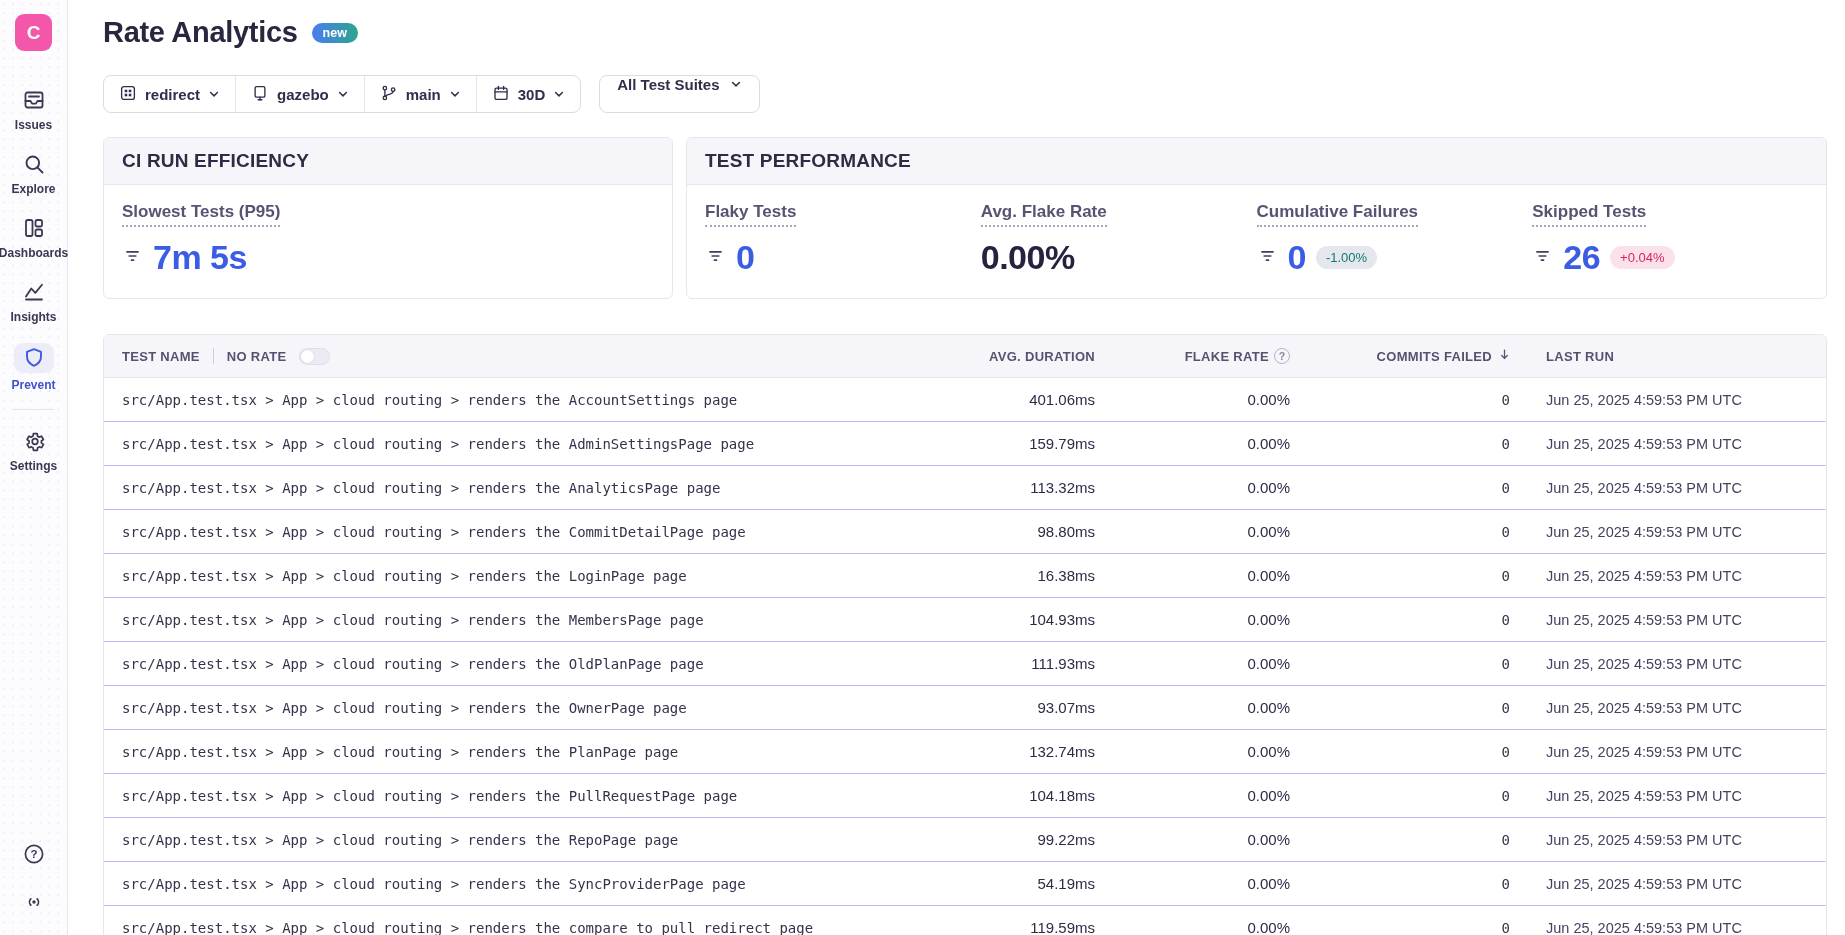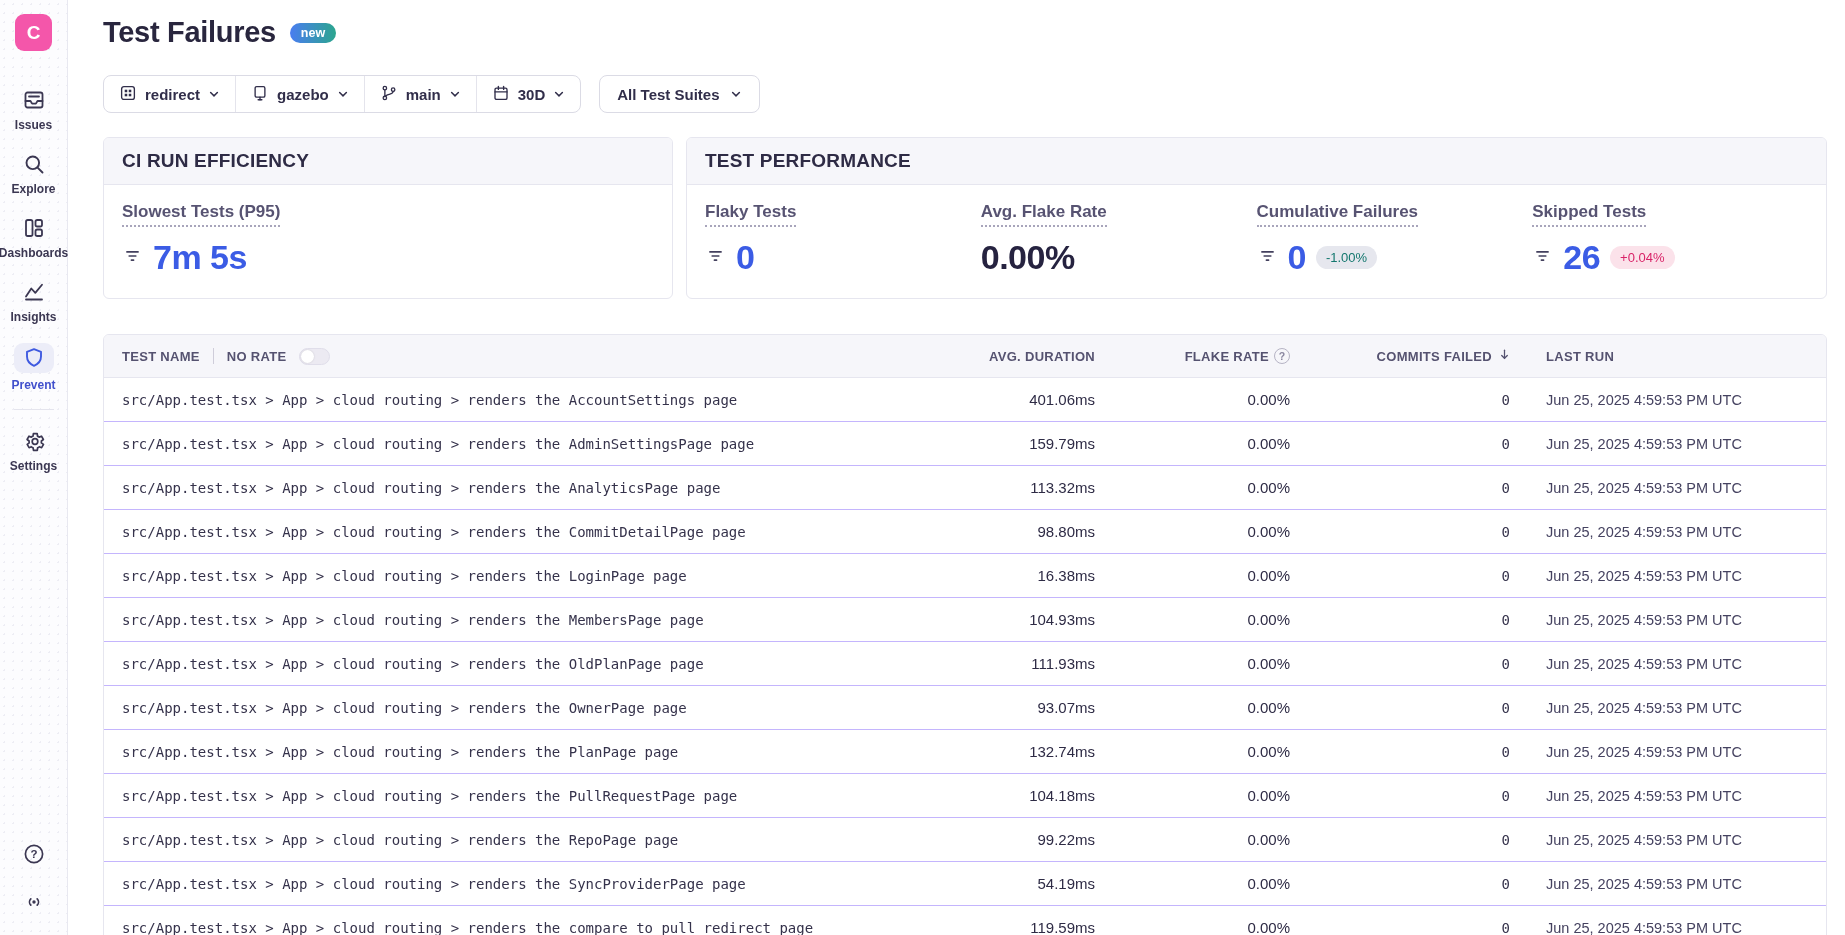--- a/index.html
+++ b/index.html
@@ -57,21 +57,21 @@
     background:#fff; height:38px; overflow:hidden;
   }
   .fseg {
     display:flex; align-items:center; gap:8px; padding:0 15px;
     border-right:1px solid #e4e4ec; cursor:pointer; font-size:15px; font-weight:700; color:#312e4a;
   }
   .fseg:last-child { border-right:none; }
   .fseg svg { width:18px; height:18px; stroke:#312e4a; }
   .fseg .chev svg { width:12px; height:12px; }
   .btn-suites {
-    display:flex; align-items:center; gap:10px; border:1px solid #dbdbe5; border-radius:8px;
+    display:flex; gap:10px; border:1px solid #dbdbe5; border-radius:8px;
     background:#fff; height:38px; padding:0 17px; cursor:pointer;
     font-size:15px; font-weight:700; color:#312e4a;
   }
   .btn-suites .chev svg { width:12px; height:12px; stroke:#312e4a; }
 
   
   .panels { display:flex; gap:13px; margin-bottom:35px; }
   .panel { border:1px solid #e6e6ef; border-radius:6px; overflow:hidden; background:#fff; }
   .panel-ci { width:570px; flex:none; }
   .panel-perf { flex:1; }
@@ -210,21 +210,21 @@
             <path d="M15.2 8.8a4.6 4.6 0 0 1 0 6.4"></path>
         </svg>
       </span>
     </div>
   </div>
 </aside>
 
 <main class="main">
 
   <div class="title-row">
-    <h1 class="page-title">Test Failures</h1>
+    <h1 class="page-title">Rate Analytics</h1>
     <span class="badge-new">new</span>
   </div>
 
   <div class="filters">
     <div class="filter-group">
       <div class="fseg">
         <span>
           <svg viewBox="0 0 24 24" fill="none" stroke-width="1.8">
               <rect x="3.5" y="3.5" width="17" height="17" rx="3"></rect>
               <rect x="7.6" y="7.6" width="3.4" height="3.4" fill="currentColor" stroke="none"></rect>

